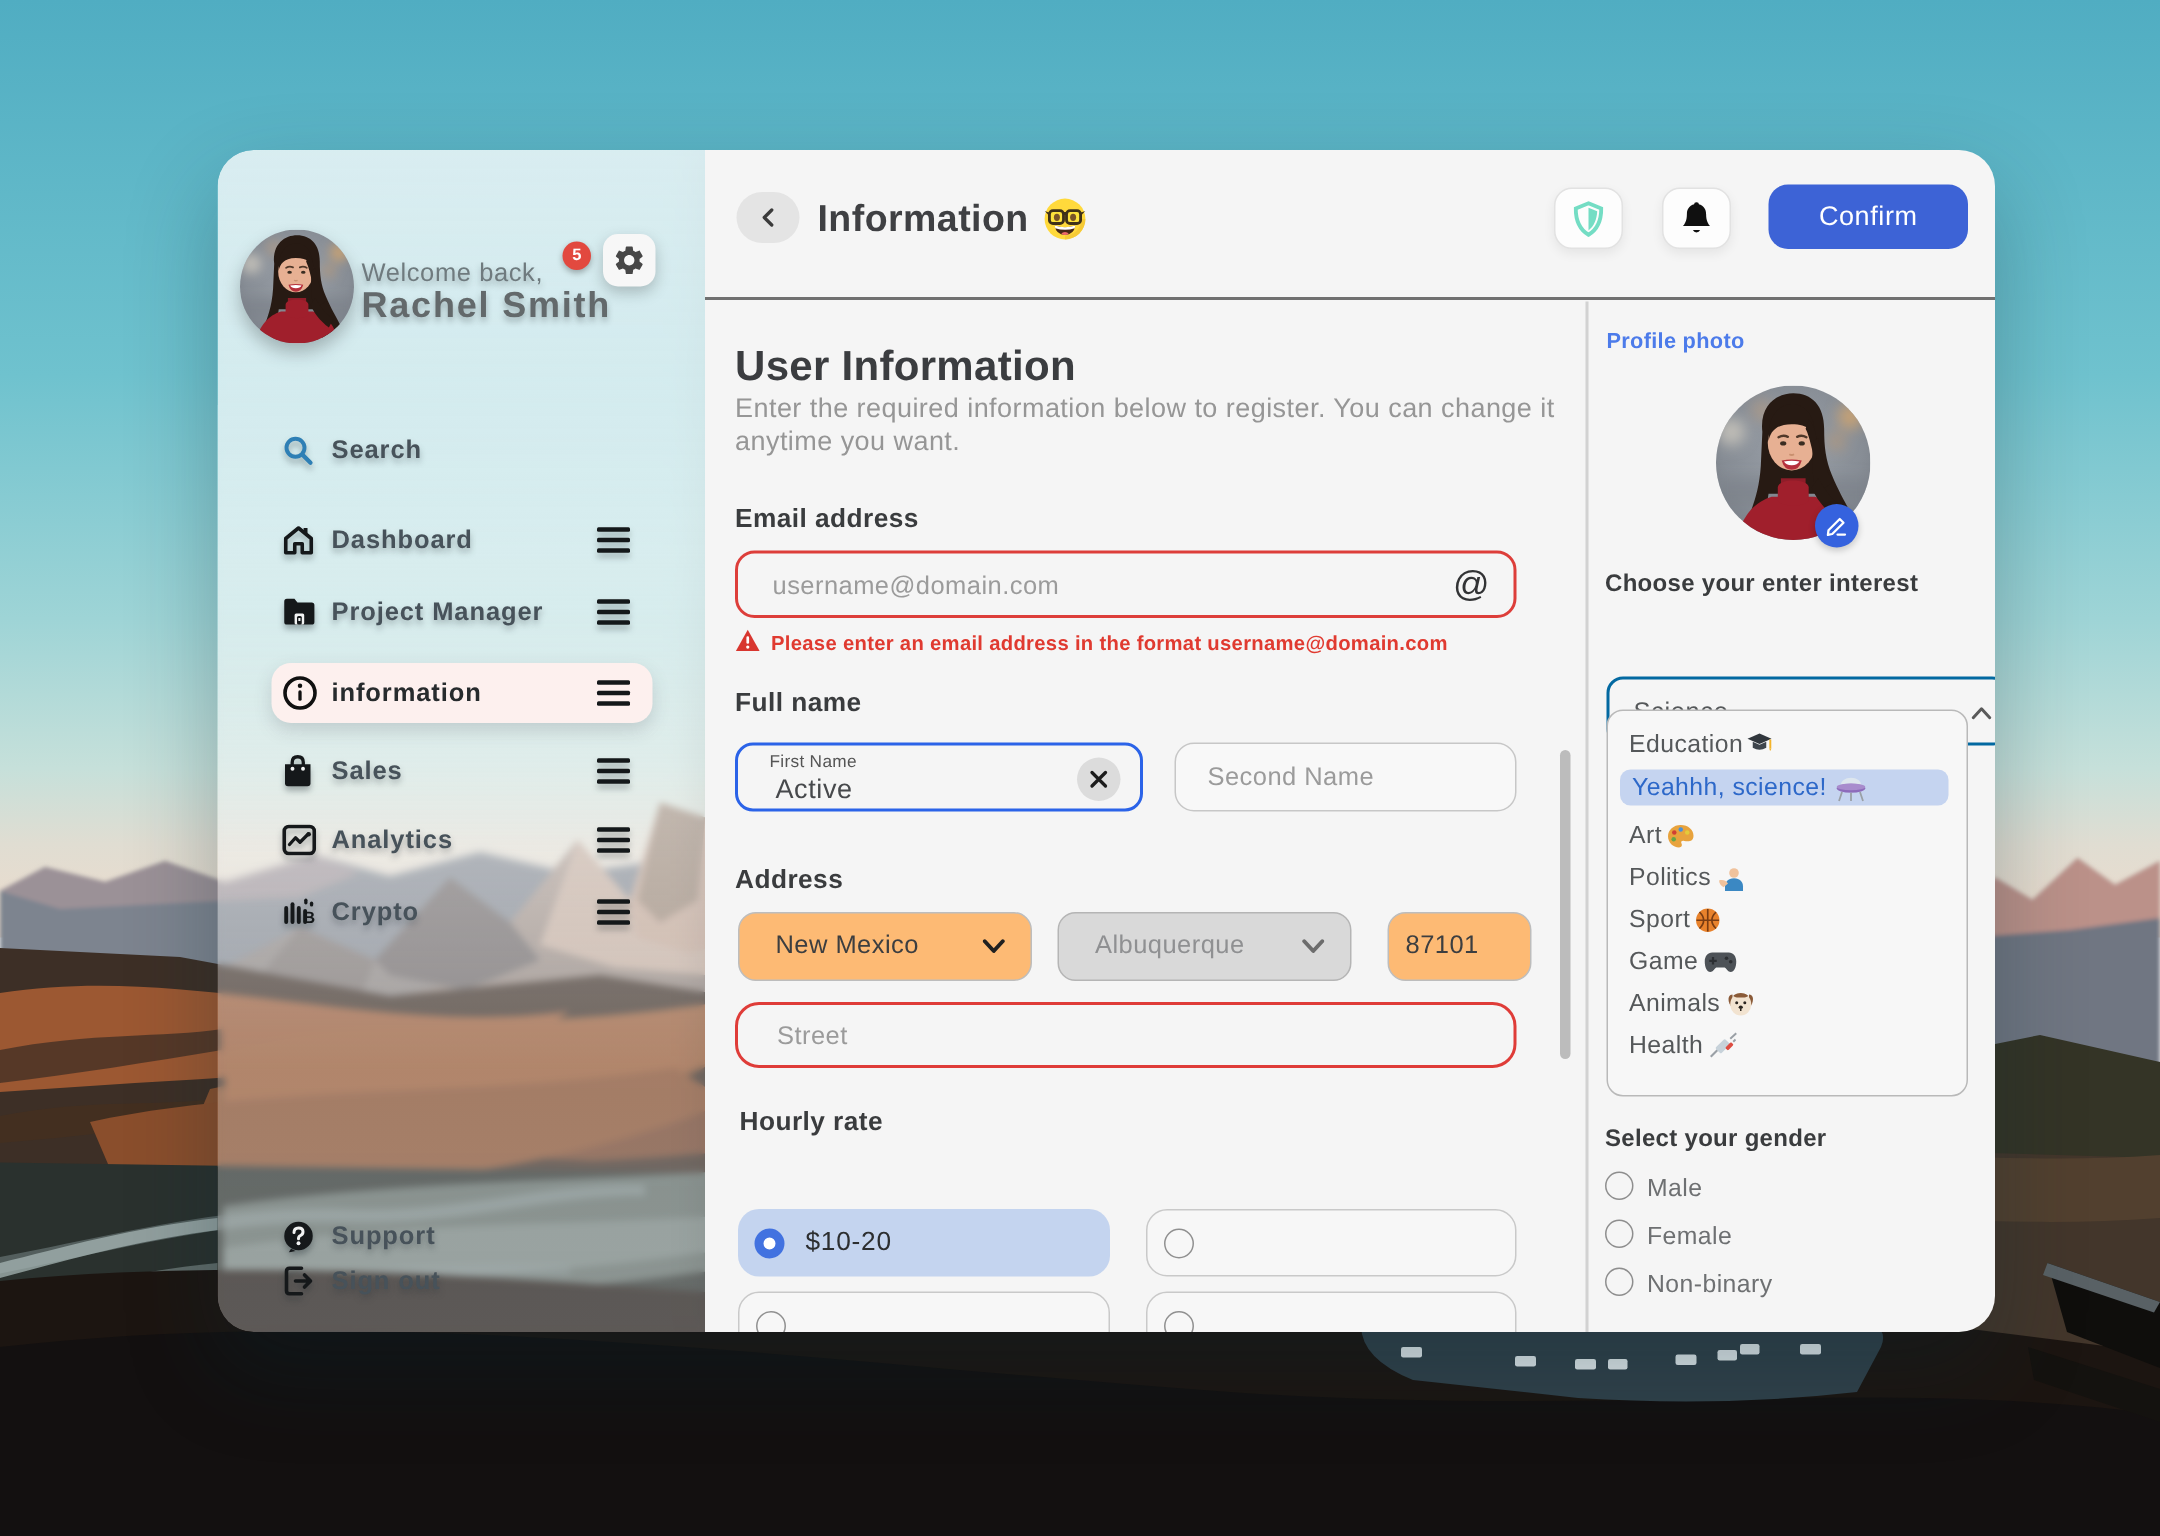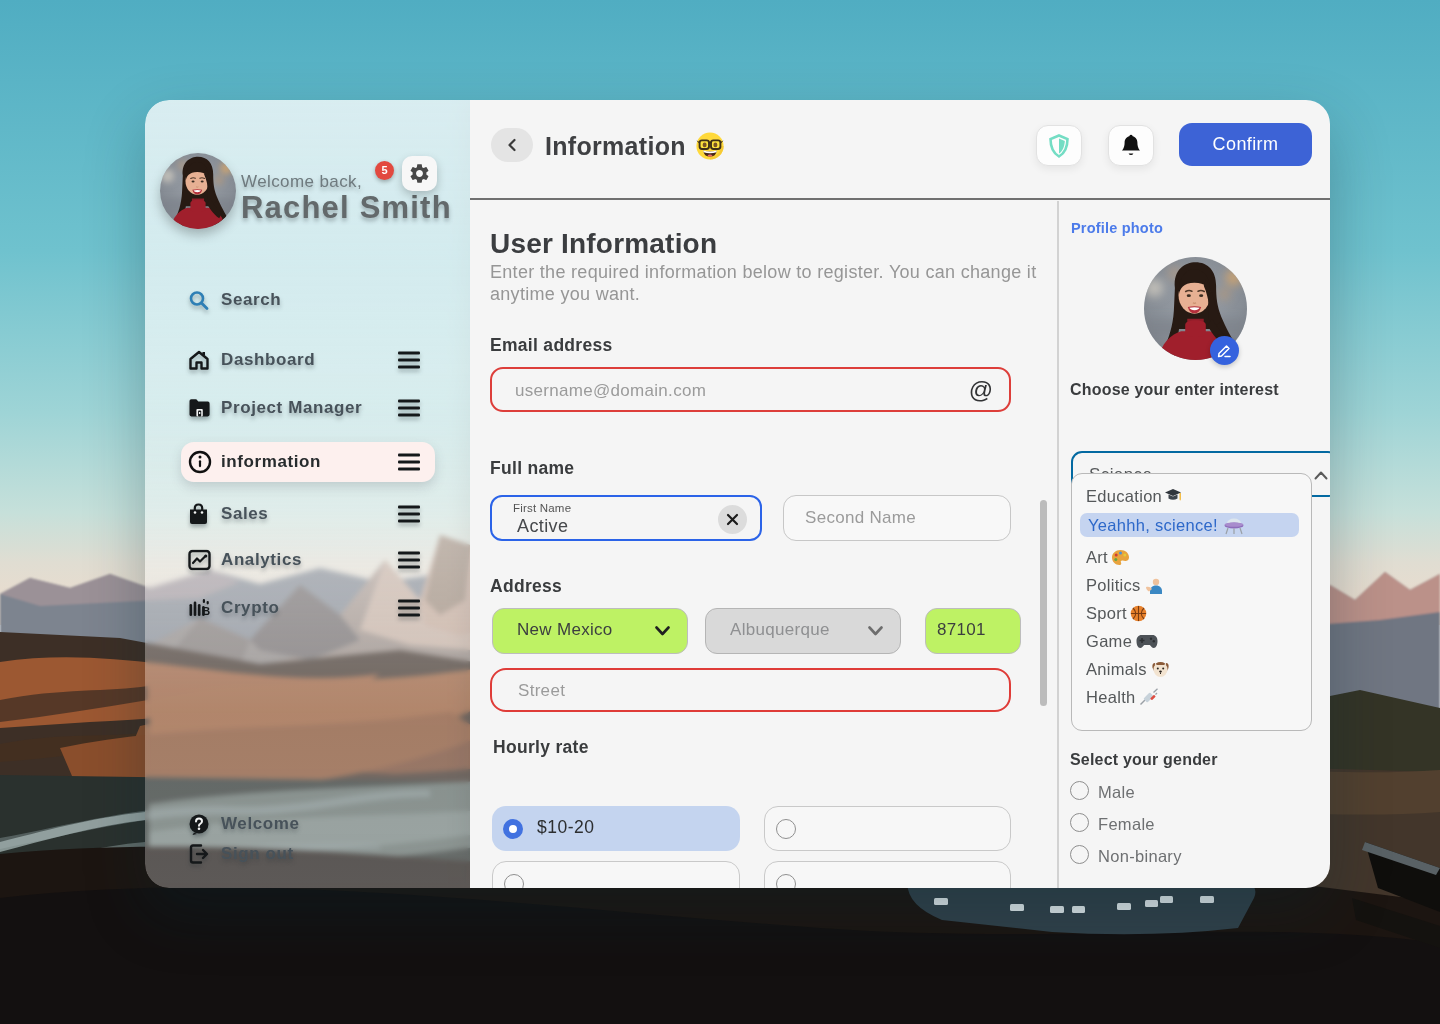--- a/index.html
+++ b/index.html
@@ -12,21 +12,21 @@
     border-radius:24px; overflow:hidden; box-shadow:0 25px 60px rgba(10,40,50,.30); }
 
   
   #side { position:absolute; left:0; top:0; width:325px; height:788px;
     background:linear-gradient(180deg, rgba(250,253,253,.78) 0%, rgba(250,253,253,.66) 34%, rgba(250,251,251,.42) 58%, rgba(248,249,249,.27) 78%, rgba(248,249,249,.30) 100%);
     backdrop-filter: blur(2.5px) saturate(.9); }
   .sshadow { text-shadow:0 3px 4px rgba(40,50,55,.35); }
   #avatar1 { position:absolute; left:15px; top:53px; width:76px; height:76px; border-radius:50%;
     overflow:hidden; box-shadow:0 6px 12px rgba(0,0,0,.25); }
   #welcome { position:absolute; left:96px; top:72px; color:#6f7a7e; font-size:17px; letter-spacing:.4px; }
-  #rname   { position:absolute; left:96px; top:90px; color:#63696b; font-size:31px; font-weight:bold; letter-spacing:1.2px; }
+  #rname   { position:absolute; left:96px; top:90px; color:#63696b; font-size:24px; font-weight:bold; letter-spacing:1.2px; }
   #badge5 { position:absolute; left:230px; top:61px; width:19px; height:19px; border-radius:50%;
     background:#e2493f; color:#fff; font-size:11px; font-weight:bold; text-align:center; line-height:19px;
     box-shadow:0 2px 4px rgba(0,0,0,.3); }
   #gearbtn { position:absolute; left:257px; top:56px; width:35px; height:35px; border-radius:10px;
     background:#f7f7f7; box-shadow:0 4px 10px rgba(0,0,0,.22); display:flex; align-items:center; justify-content:center; }
 
   .mrow { position:absolute; left:0; width:325px; height:40px; }
   .mrow .ic { position:absolute; left:43px; top:50%; transform:translateY(-50%); filter:drop-shadow(0 3px 2px rgba(30,40,45,.35)); }
   .mrow .txt { position:absolute; left:76px; top:50%; transform:translateY(-50%);
     font-size:17px; font-weight:600; letter-spacing:.6px; color:#47525a; }
@@ -70,21 +70,21 @@
   #errrow { position:absolute; left:22px; top:221px; font-size:13.5px; color:#e03a30; letter-spacing:.2px; font-weight:600; }
 
   #fn { left:20px; top:295px; width:272px; height:46px; border:2px solid #2b63e8; border-radius:12px; }
   #fn .mini { position:absolute; left:21px; top:5px; font-size:11.5px; color:#555; letter-spacing:.2px; }
   #fn .val { position:absolute; left:25px; top:19px; font-size:18px; color:#47494c; letter-spacing:.4px; }
   #fnx { position:absolute; right:13px; top:8px; width:29px; height:29px; border-radius:50%; background:#dcdcdc;
     display:flex; align-items:center; justify-content:center; }
   #sn { left:313px; top:295px; width:228px; height:46px; border:1.5px solid #c7c7c7; background:#f8f8f8; }
   #sn .ph { position:absolute; left:21px; top:12px; }
 
-  .sel { position:absolute; border:1.5px solid #bdbdbd; border-radius:12px; background:#bef264; }
+  .sel { position:absolute; border:1.5px solid #bdbdbd; border-radius:12px; background:#fdba74; }
   .sel .tx { position:absolute; left:24px; top:11px; font-size:17px; color:#3c3e40; letter-spacing:.3px; }
   #st { left:22px; top:408px; width:196px; height:46px; }
   #city { left:235px; top:408px; width:196px; height:46px; background:#d9d9d9; border-color:#b5b5b5; }
   #city .tx { color:#8f9092; }
   #zip { left:455px; top:408px; width:96px; height:46px; }
   #zip .tx { left:11px; }
   #street { left:20px; top:468px; width:521px; height:44px; border:2px solid #df3c38; border-radius:16px; }
   #street .ph { position:absolute; left:26px; top:11px; }
 
   .rcard { position:absolute; height:45px; border-radius:14px;margin-top:37px; }
@@ -249,20 +249,28 @@
     <div id="confirmbtn">Confirm</div>
 
     <div id="form">
       <div class="h1" style="top:28px">User Information</div>
       <div class="desc" style="top:62px">Enter the required information below to register. You can change it</div>
       <div class="desc" style="top:84px">anytime you want.</div>
       <div class="lbl" style="top:135px">Email address</div>
       <div id="emailbox" class="inp">
           <span class="ph">username@domain.com</span>
         <span style="position:absolute;right:16px;top:7px;font-size:24px;color:#323335">@</span>
+      </div>
+      <div id="errrow">
+        <svg style="position:absolute;left:-2px;top:-2px" width="17" height="16" viewBox="0 0 17 16">
+            <path d="M8.5 0.8 L16.4 15 L0.6 15 Z" fill="#d8362f"></path>
+            <rect x="7.6" y="5.2" width="1.8" height="5" rx=".9" fill="#fff"></rect>
+            <circle cx="8.5" cy="12.4" r="1.1" fill="#fff"></circle>
+          </svg>
+        <span style="margin-left:22px">Please enter an email address in the format username@domain.com</span>
       </div>
       <div class="lbl" style="top:258px">Full name</div>
       <div id="fn" class="inp">
           <span class="mini">First Name</span>
           <span class="val">Active</span>
         <div id="fnx">
             <svg width="13" height="13" viewBox="0 0 13 13">
               <path d="M2 2 L11 11 M11 2 L2 11" stroke="#1c1c1c" stroke-width="2.2" stroke-linecap="round"></path>
             </svg>
           </div>
@@ -568,21 +576,21 @@
           <span></span>
         </div>
     </div>
     <div class="mrow" style="top:704px">
       <svg class="ic" width="22" height="22" viewBox="0 0 22 22">
           <circle cx="11" cy="11" r="9.5" fill="#15181a"></circle>
           <path d="M8 8.6 Q8 5.6 11 5.6 Q14 5.6 14 8.2 Q14 10 12.2 10.8 Q11 11.3 11 12.8" fill="none" stroke="#f2f3f3" stroke-width="2" stroke-linecap="round"></path>
           <circle cx="11" cy="15.8" r="1.3" fill="#f2f3f3"></circle>
           <path d="M6 19.5 L4.5 22 L9 21 Z" fill="#15181a"></path>
         </svg>
-      <span class="txt sshadow">Welcome</span>
+      <span class="txt sshadow">Support</span>
     </div>
     <div class="mrow" style="top:734px">
       <svg class="ic" width="21" height="21" viewBox="0 0 21 21">
           <path d="M13 2 L5 2 Q3 2 3 4 L3 17 Q3 19 5 19 L13 19" fill="none" stroke="#15181a" stroke-width="2.4" stroke-linecap="round"></path>
           <path d="M9 10.5 L18.5 10.5 M15 6.5 L19 10.5 L15 14.5" fill="none" stroke="#15181a" stroke-width="2.4" stroke-linecap="round" stroke-linejoin="round"></path>
         </svg>
       <span class="txt sshadow">Sign out</span>
     </div>
   </div>
 </div>

